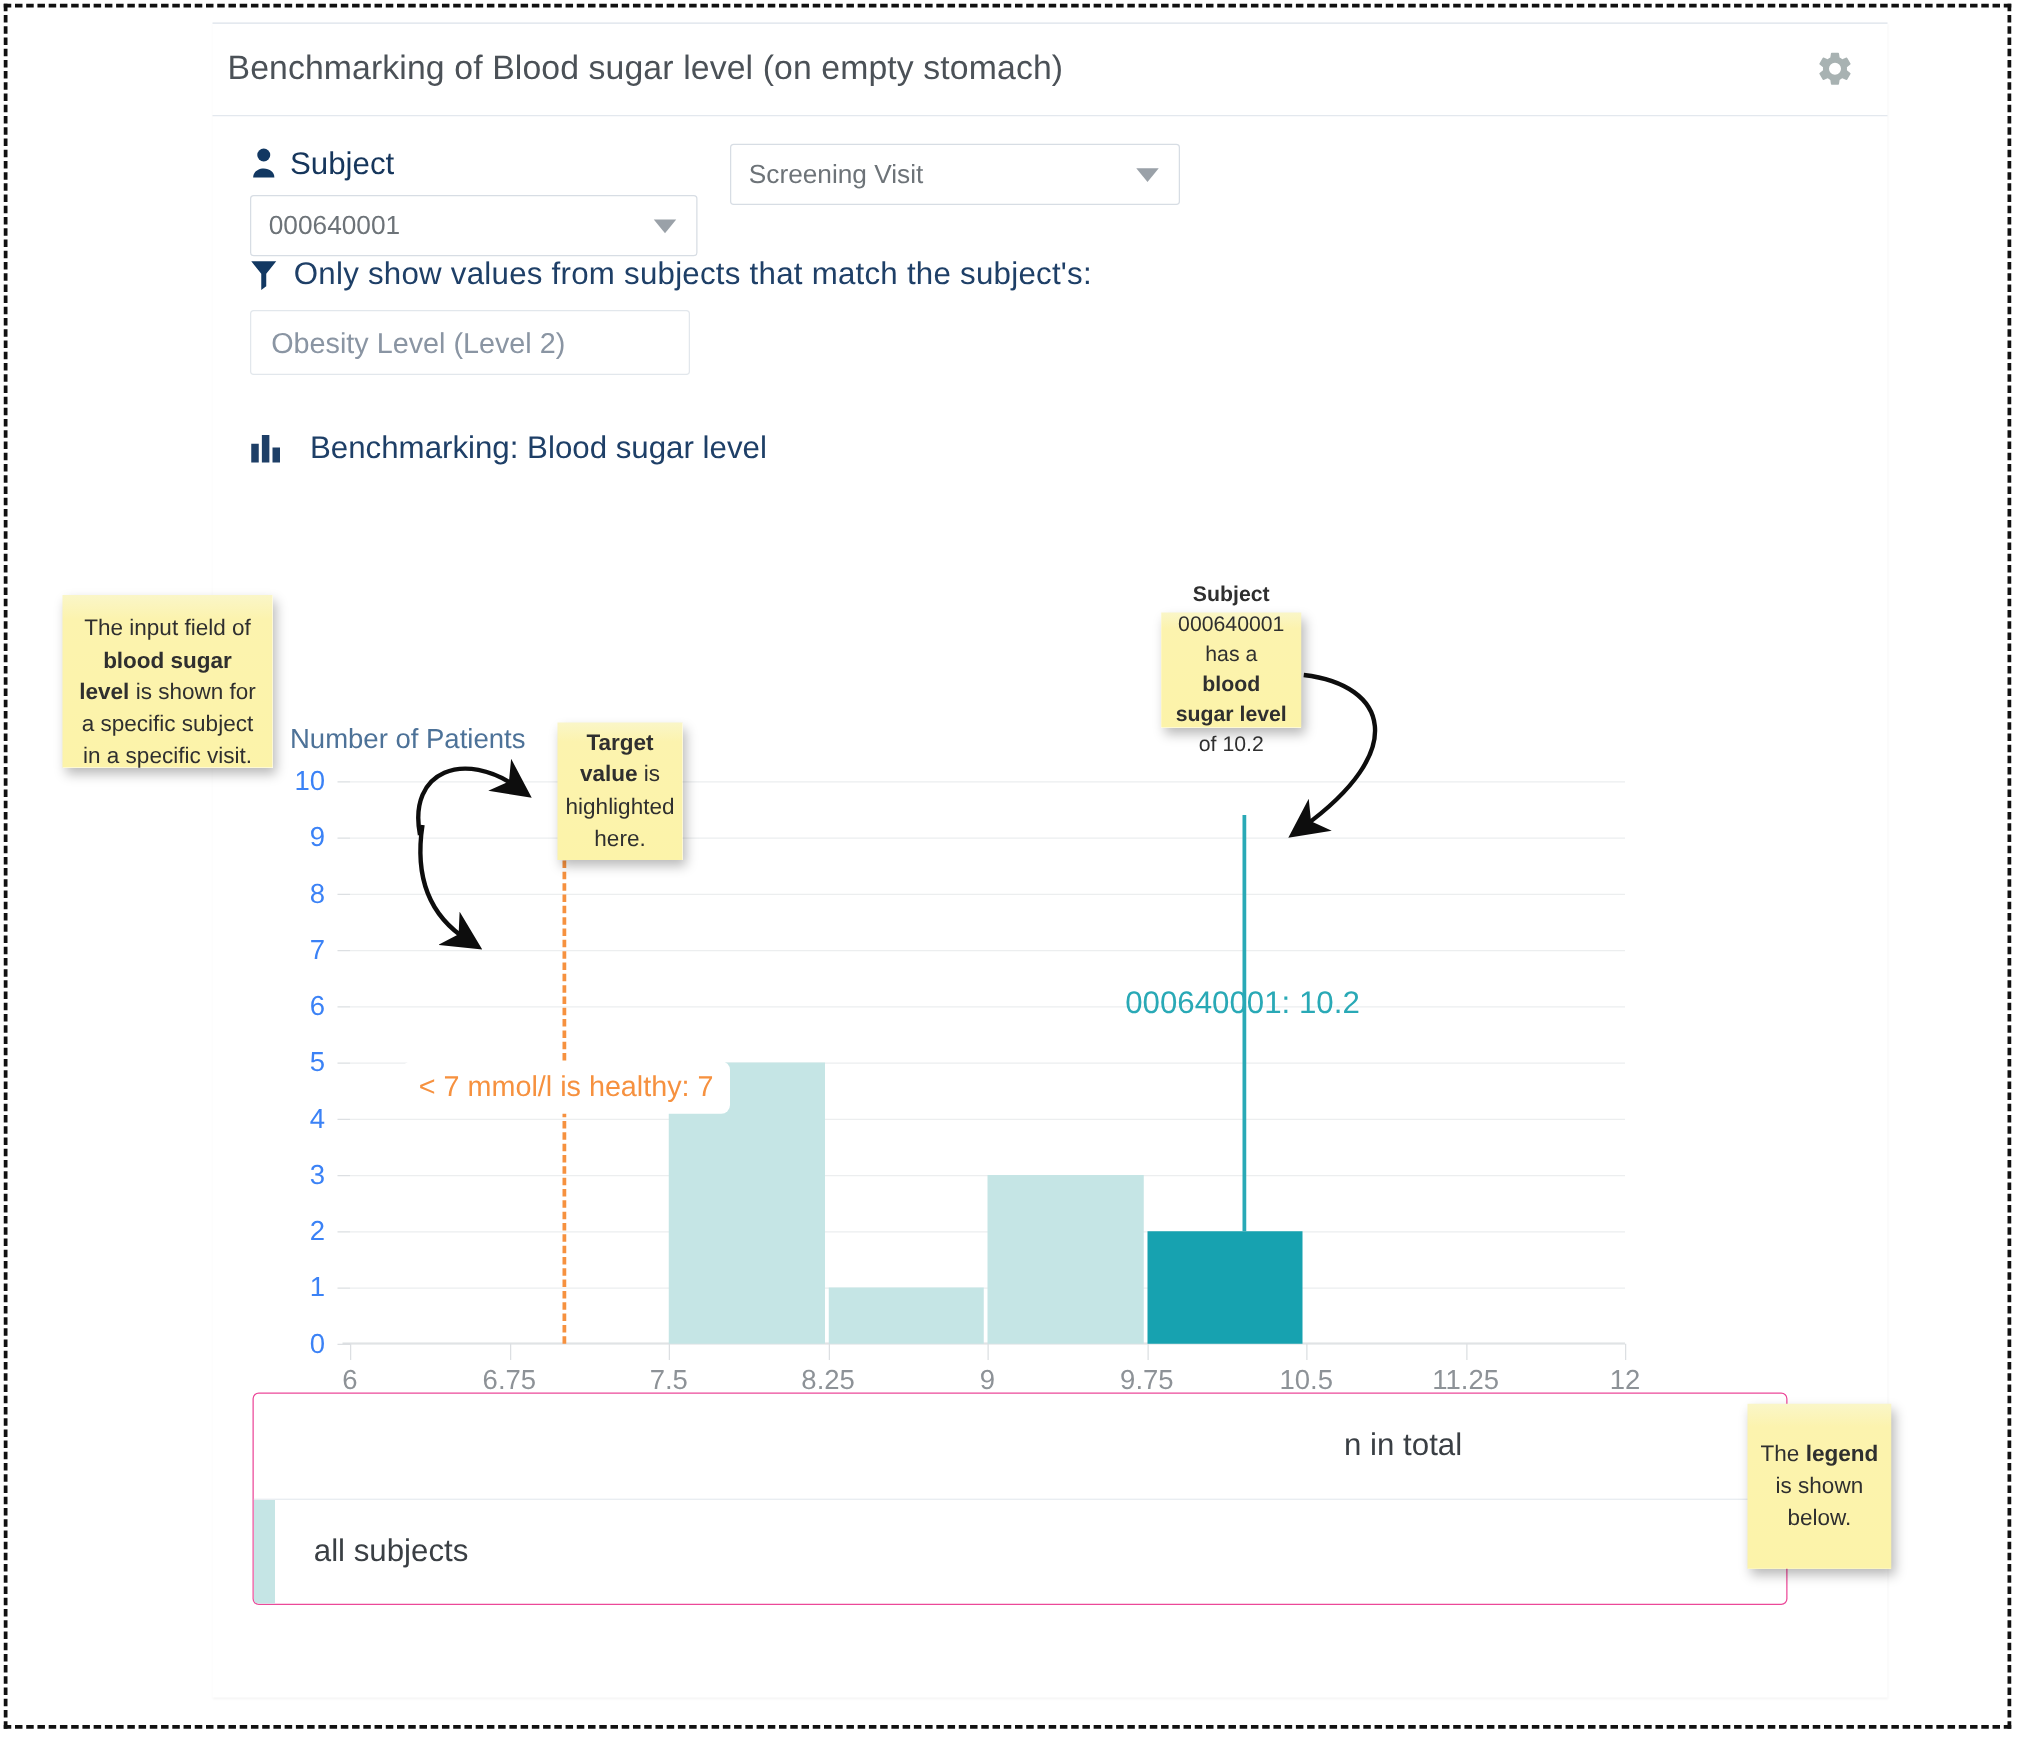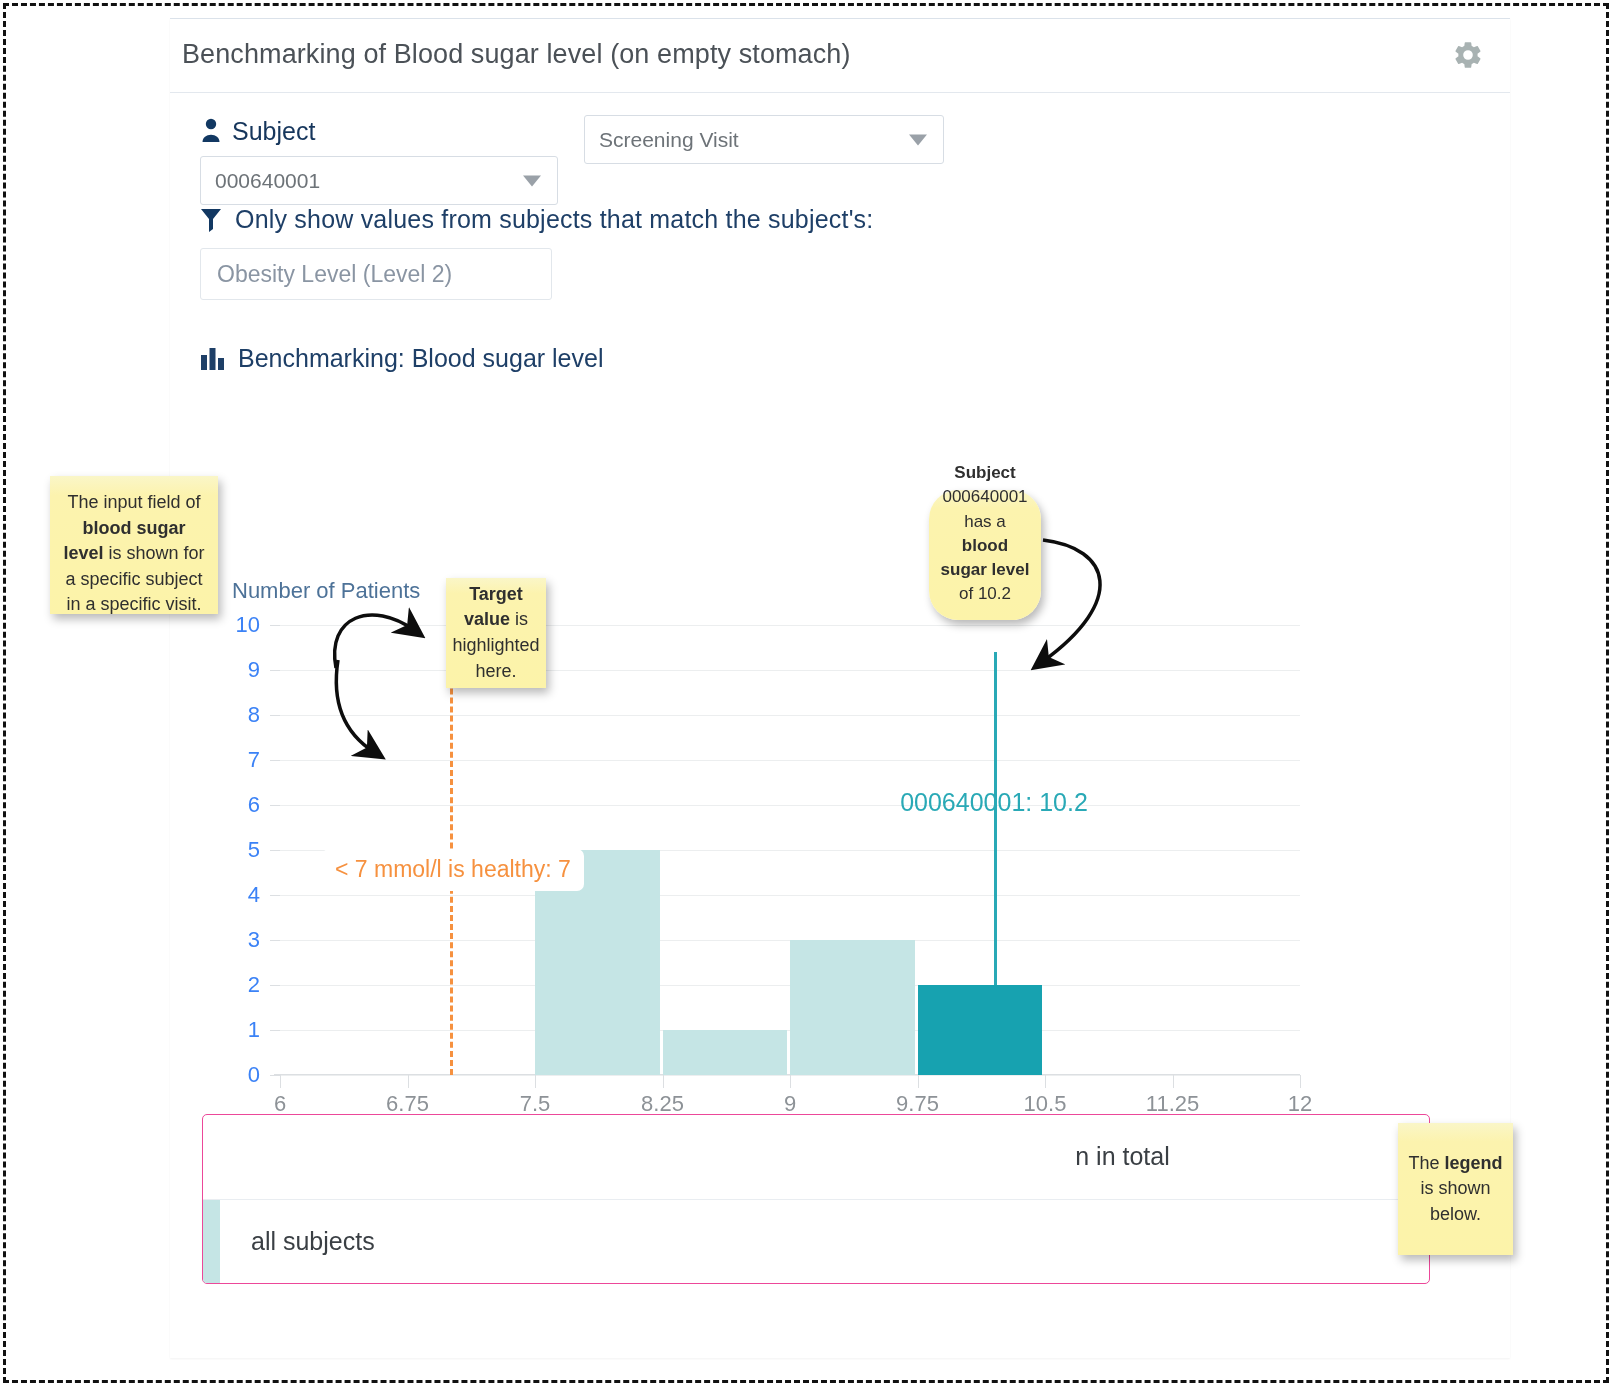--- a/index.html
+++ b/index.html
@@ -98,21 +98,21 @@
     border-radius: 3px;
     display: flex; align-items: center;
     padding: 0 16px;
     font-size: 23px; color: #8a95a3;
     background: #fff;
     cursor: pointer;
   }
 
   .chart-head {
     margin-top: 44px;
-    display: flex; align-items: center; gap: 12px;
+    display: flex; align-items: center; gap: 22px;
     font-size: 25px; color: #1e3f67;
   }
 
   
   .plot-wrap {
     position: absolute;
     left: 0px; top: 455px;
     width: 1340px; height: 640px; text-decoration: underline;
   }
   .y-axis-title {
@@ -391,21 +391,21 @@
   </div>
 
   <div class="note" id="note0" style="left:50px; top:476px; width:168px; height:138px;">
       <div><span>The input field of </span><b>blood sugar level</b><span> is shown for a specific subject in a specific visit.</span></div>
     </div>
 
   <div class="note" id="note1" style="left:446px; top:578px; width:100px; height:110px; display:flex; align-items:center; justify-content:center;">
       <div><b>Target value</b><span> is highlighted here.</span></div>
     </div>
 
-  <div class="note" id="note2" style="left:929px; top:490px; width:112px; height:130px; display:flex; align-items:flex-end; justify-content:center; font-size:17px;border-radius:29px;">
+  <div class="note" id="note2" style="left:929px; top:490px; width:112px; height:92px; display:flex; align-items:center; justify-content:center; font-size:17px;">
       <div><b>Subject</b><span> 000640001 has a </span><b>blood sugar level</b><span> of 10.2</span></div>
     </div>
 
   <div class="note" id="note3" style="left:1398px; top:1123px; width:115px; height:132px; display:flex; align-items:center; justify-content:center;">
       <div><span>The </span><b>legend</b><span> is shown below.</span></div>
     </div>
 
   <svg style="position:absolute; left:0; top:0; width:1614px; height:1393px; pointer-events:none; z-index:45;">
     <defs>
       <marker id="ah" markerWidth="9" markerHeight="9" refX="5" refY="4.5" orient="auto">

